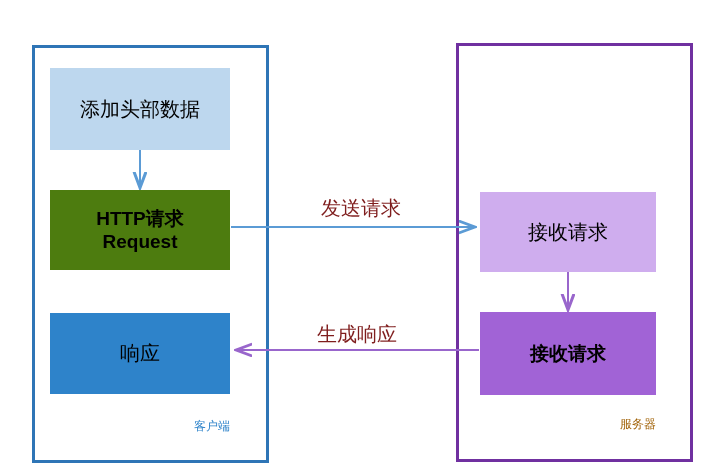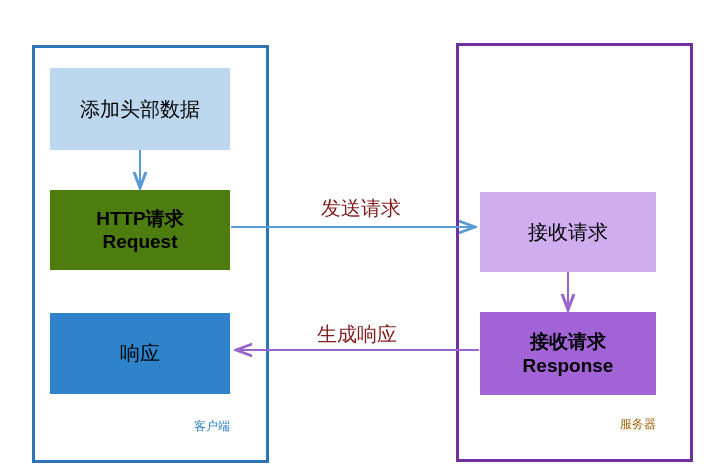--- a/index.html
+++ b/index.html
@@ -198,21 +198,20 @@
   </div>
 
   <div id="caption-client" class="zone-caption">客户端</div>
 
   <div id="node-receive-request" class="node">
     <span class="line1">接收请求</span>
   </div>
 
   <div id="node-generate-response" class="node">
     <span class="line1">接收请求</span>
-    <span class="line2">Response</span>
   </div>
 
   <div id="caption-server" class="zone-caption">服务器</div>
 
   <div id="label-send-request" class="edge-label">发送请求</div>
 
   <div id="label-return-response" class="edge-label">生成响应</div>
 
 </div>
 

